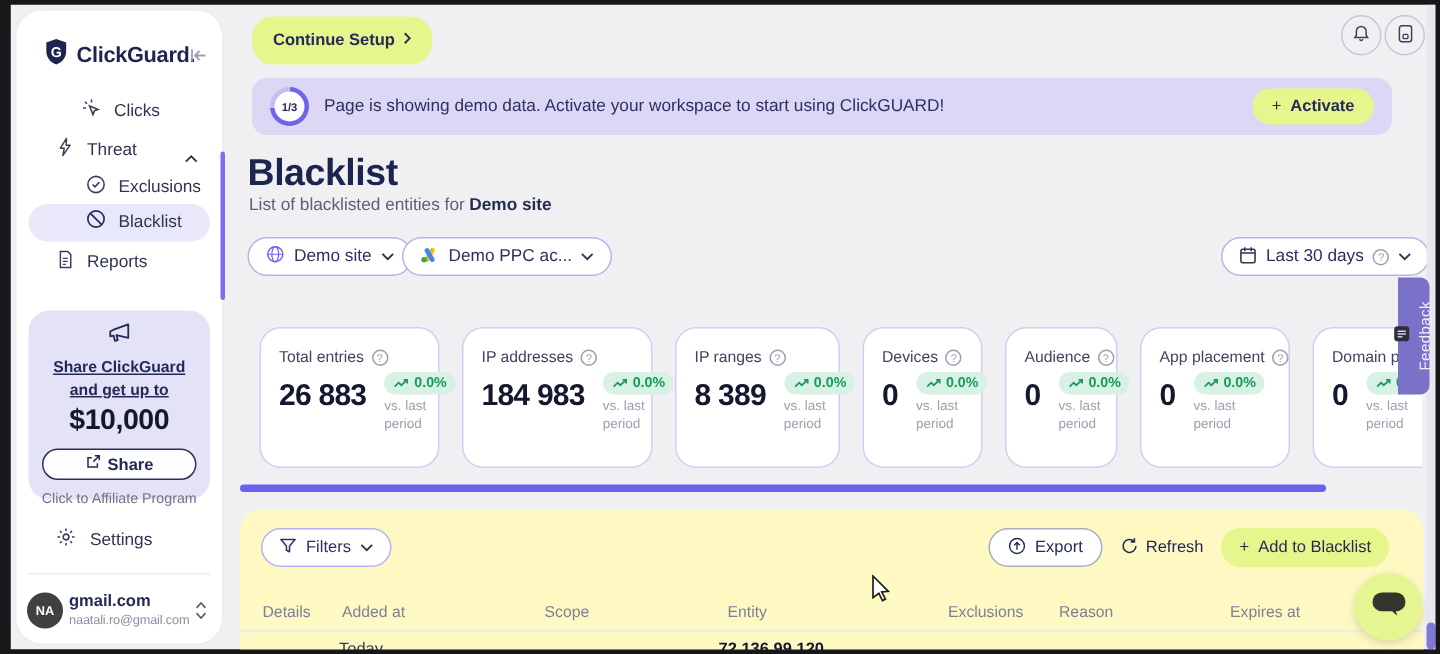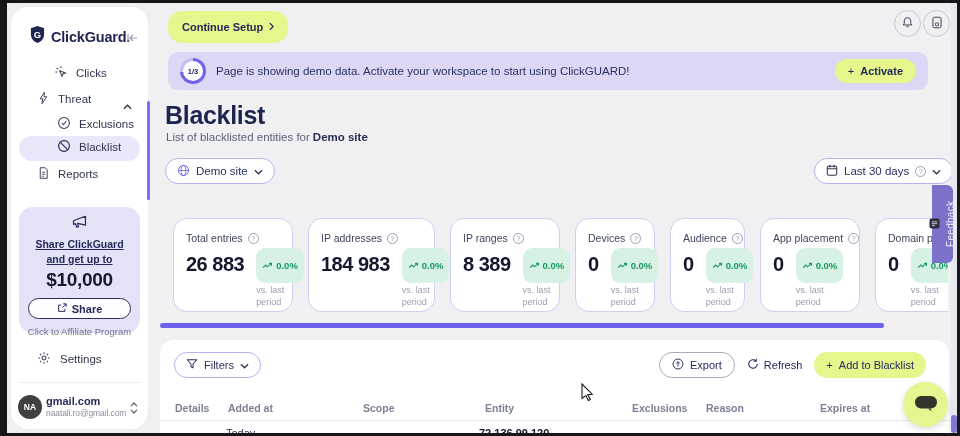--- a/index.html
+++ b/index.html
@@ -50,35 +50,35 @@
   .qmark { width:11px; height:11px; border:1px solid #9ba0b2; border-radius:50%; color:#9ba0b2; font-size:7.5px; display:inline-flex; align-items:center; justify-content:center; flex:0 0 auto; }
 
   
   .stats-wrap { position:absolute; left:160px; top:210px; width:788px; height:110px; overflow:hidden; }
   .stats-row { display:flex; gap:15px; padding:8px 0 0 13px; }
   .card { flex:0 0 auto; height:94px; background:#fff; border:1px solid #d2cdf2; border-radius:14px; padding:13px 11px 0 12px; }
   .card-label { display:flex; align-items:center; gap:5px; font-size:10.5px; color:#3f455e; white-space:nowrap; }
   .card-metric { display:flex; align-items:flex-start; gap:12px; margin-top:4px; }
   .card-value { font-size:20px; font-weight:bold; color:#14182e; letter-spacing:-0.5px; line-height:1; margin-top:6px; white-space:nowrap; }
   .badge-col { display:flex; flex-direction:column; }
-  .badge { display:inline-flex; align-items:center; gap:3px; background:#d7f2e4; color:#17985f; font-size:9.5px; font-weight:bold; border-radius:9px; padding:12px 6px; white-space:nowrap; align-self:flex-start; }
+  .badge { display:inline-flex; align-items:center; gap:3px; background:#d7f2e4; color:#17985f; font-size:9.5px; font-weight:bold; border-radius:9px; padding:2px 6px; white-space:nowrap; align-self:flex-start; }
   .vs-text { font-size:9px; color:#9ba0b0; margin-top:2px; line-height:1.3; max-width:52px; }
   .w1{width:120px}.w2{width:127px}.w3{width:110px}.w4{width:80px}.w5{width:75px}.w6{width:100px}.w7{width:120px}
   .w6 .vs-text{max-width:70px}
 
   .hscroll { position:absolute; left:160px; top:323px; width:724px; height:5px; background:#6b61ee; border-radius:3px; }
 
   
-  .table-card { position:absolute; left:160px; top:340px; width:789px; height:96px; background:#ffffff; border-radius:14px 14px 0 0; }
+  .table-card { position:absolute; left:160px; top:340px; width:789px; height:96px; background:#fef9c3; border-radius:14px 14px 0 0; }
   .tpill { position:absolute; top:12px; height:26px; border:1px solid #b9b2ec; border-radius:14px; background:#fff; display:flex; align-items:center; gap:6px; padding:0 11px; font-size:11px; color:#2b3160; }
   .right-tools { position:absolute; right:23px; top:12px; display:flex; align-items:center; gap:12px; }
   .export-btn { height:26px; border:1px solid #a9adbc; border-radius:14px; background:#fff; display:flex; align-items:center; gap:6px; padding:0 12px; font-size:11px; color:#232a58; }
   .refresh-btn { display:flex; align-items:center; gap:5px; font-size:11px; color:#232a58; background:none; border:none; font-family:"Liberation Sans",sans-serif; }
   .add-btn { height:26px; padding:0 12px; font-weight:normal; }
-  .th { position:absolute; top:62px; font-size:10.5px; color:#7c8196;font-weight:bold; }
+  .th { position:absolute; top:62px; font-size:10.5px; color:#7c8196; }
   .table-divider { position:absolute; left:0; right:0; top:80px; height:1px; background:#e8e8ee; }
   .td { position:absolute; top:87px; font-size:11px; color:#333a55; }
 
   
   .feedback-tab { position:absolute; left:932px; top:185px; width:21px; height:78px; background:#7a72c8; border-radius:6px 0 0 6px; display:flex; flex-direction:column; align-items:center; justify-content:center; gap:5px; writing-mode:vertical-rl; transform:rotate(180deg); }
   .feedback-label { color:#f0effa; font-size:10px; letter-spacing:0.3px; }
   .vtrack { position:absolute; left:951px; top:3px; width:6px; height:430px; background:#e7e7ee; }
   .vthumb { position:absolute; left:951px; top:415px; width:6px; height:18px; background:#8078d8; border-radius:3px; }
   .chat-bubble { position:absolute; left:903px; top:382px; width:45px; height:45px; border-radius:50%; background:#e5f590; display:flex; align-items:center; justify-content:center; box-shadow:0 2px 6px rgba(0,0,0,0.15); }
   .edge { position:absolute; background:#17171a; z-index:50; }
@@ -230,20 +230,31 @@
           <circle cx="8" cy="8" r="6.2" fill="none" stroke="#6b61ee" stroke-width="1.2"></circle>
           <ellipse cx="8" cy="8" rx="2.8" ry="6.2" fill="none" stroke="#6b61ee" stroke-width="1"></ellipse>
           <path d="M2 8h12" stroke="#6b61ee" stroke-width="1"></path>
         </svg></span>
     <span>Demo site</span>
     <span><svg width="9" height="6" viewBox="0 0 10 6">
           <path d="M1 1l4 4 4-4" stroke="#2f3550" stroke-width="1.4" fill="none"></path>
         </svg></span>
   </div>
 
+  <div class="chip" style="left:268px;">
+    <span><svg width="13" height="12" viewBox="0 0 14 12">
+          <rect x="5.2" y="0.5" width="3.4" height="11" rx="1.7" transform="rotate(30 7 6)" fill="#fbbc04"></rect>
+          <rect x="5.2" y="0.5" width="3.4" height="11" rx="1.7" transform="rotate(-30 7 6)" fill="#4285f4"></rect>
+          <circle cx="2.9" cy="9.4" r="2" fill="#34a853"></circle>
+        </svg></span>
+    <span>Demo PPC ac...</span>
+    <span><svg width="9" height="6" viewBox="0 0 10 6">
+          <path d="M1 1l4 4 4-4" stroke="#2f3550" stroke-width="1.4" fill="none"></path>
+        </svg></span>
+  </div>
 
   <div class="chip" style="left:814px;">
     <span><svg width="12" height="12" viewBox="0 0 14 14">
           <rect x="1.5" y="2.5" width="11" height="10.5" rx="1.5" fill="none" stroke="#2f3550" stroke-width="1.2"></rect>
           <path d="M4.5 1v3M9.5 1v3M1.5 5.5h11" stroke="#2f3550" stroke-width="1.2"></path>
         </svg></span>
     <span>Last 30 days</span>
     <span class="qmark">?</span>
     <span><svg width="9" height="6" viewBox="0 0 10 6">
           <path d="M1 1l4 4 4-4" stroke="#2f3550" stroke-width="1.4" fill="none"></path>

